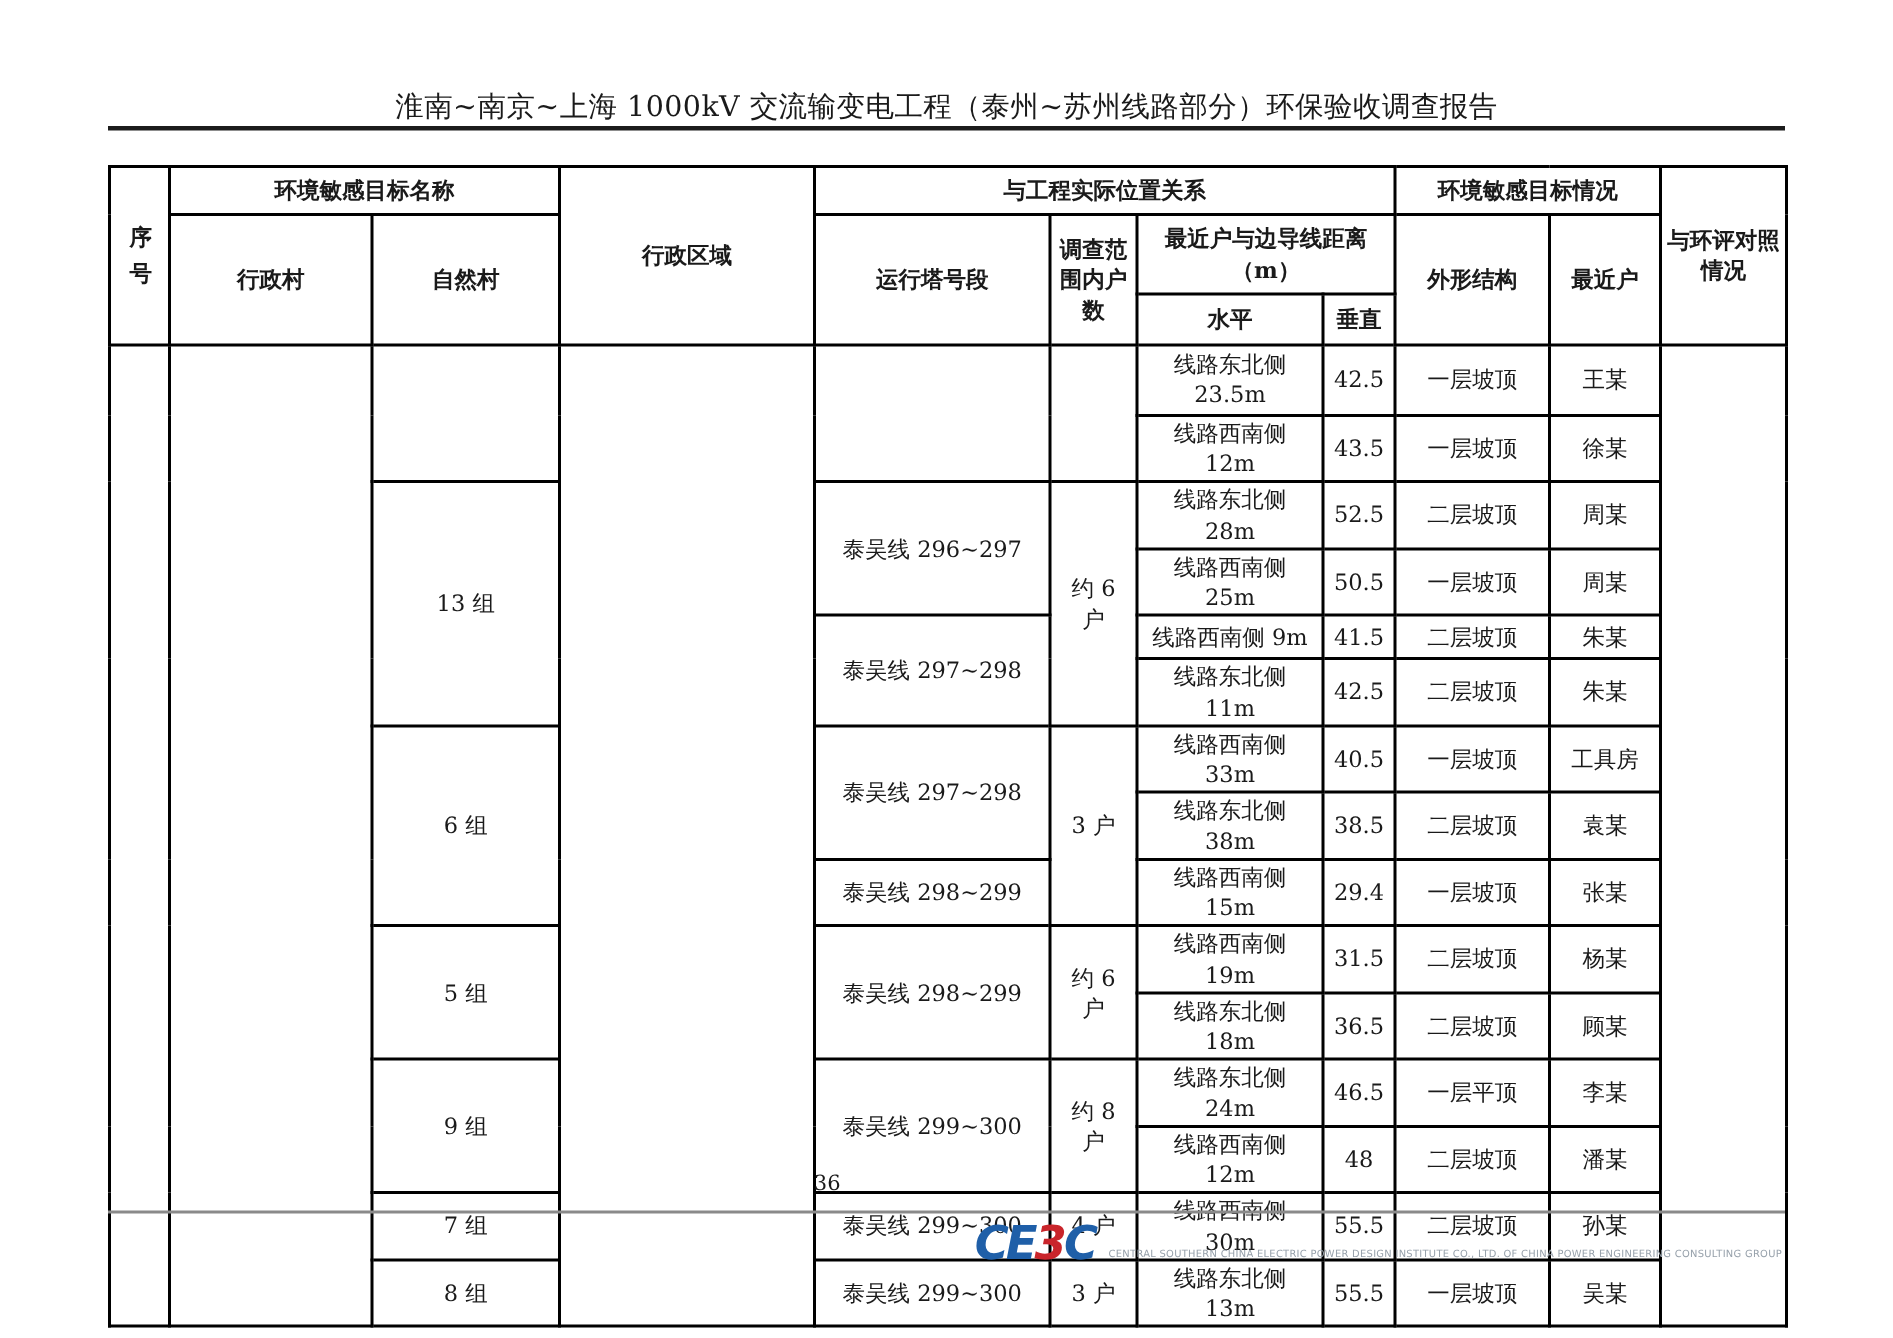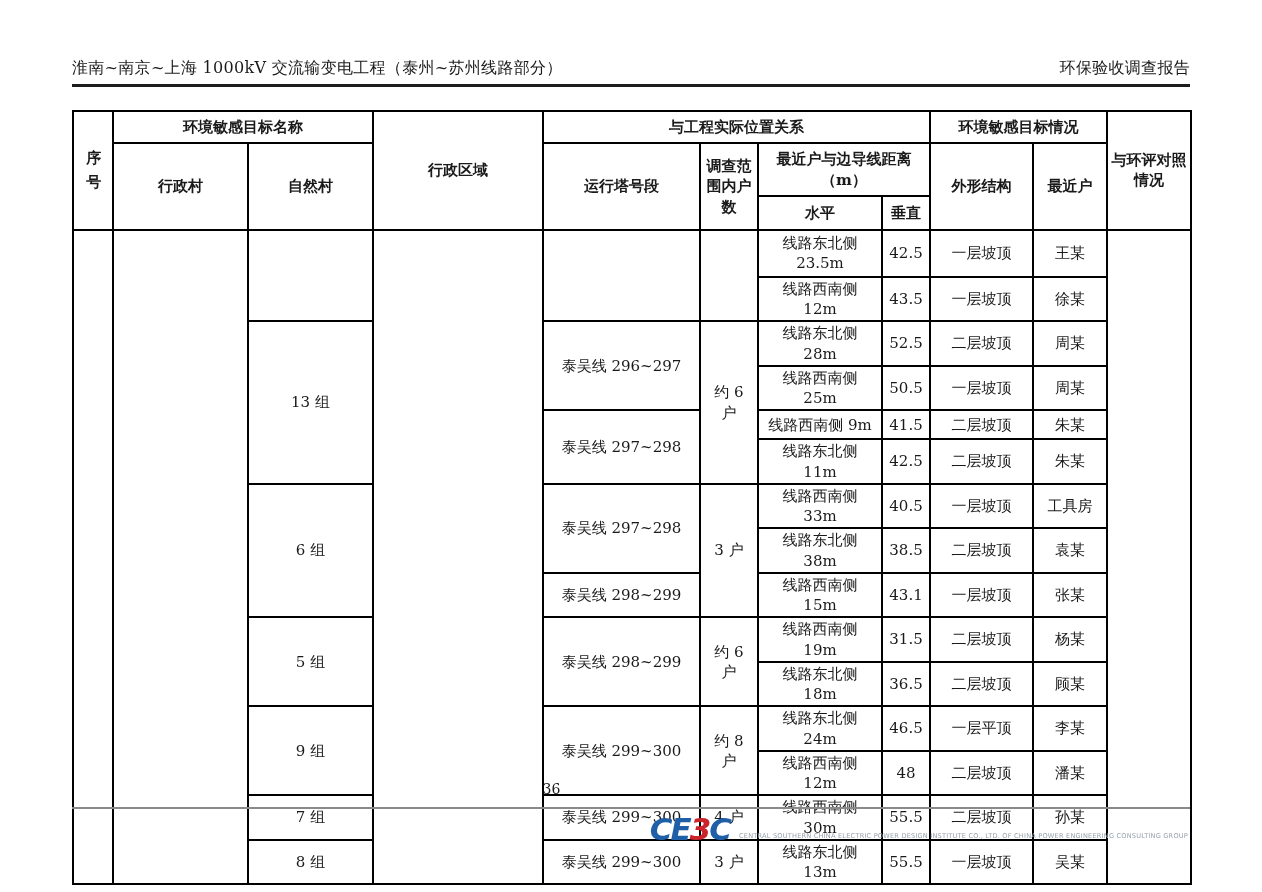--- a/index.html
+++ b/index.html
@@ -1,20 +1,20 @@
 <!DOCTYPE html>
 <html><head>
 <meta charset="utf-8">
 <style>
   html,body{margin:0;padding:0;background:#fff;}
   .page{position:relative;width:1262px;height:892px;background:#ffffff;overflow:hidden;
         font-family:"DejaVu Serif","Liberation Serif",serif;color:#1a1a1a;}
   
   .doc-header{position:absolute;top:58px;left:72px;width:1118px;display:flex;
-              justify-content:space-between;font-size:16px;letter-spacing:.3px;}
+              justify-content:center;font-size:19px;letter-spacing:.3px;}
   .header-rule{position:absolute;top:84px;left:72px;width:1118px;height:3px;background:#1c1c1c;}
   
   table.report{position:absolute;top:110px;left:72px;width:1118px;border-collapse:collapse;
                table-layout:fixed;font-size:15px;}
   table.report th,table.report td{border:2px solid #000;text-align:center;vertical-align:middle;
                padding:1px 5px;line-height:1.35;overflow:hidden;}
   table.report th{font-weight:bold;padding:5px 2px;}
   thead tr.h1{height:26px;}
   thead tr.h2{height:52px;}
   thead tr.h3{height:34px;}
@@ -142,21 +142,21 @@
       </tr>
       <tr>
         <td>线路东北侧 38m</td>
         <td>38.5</td>
         <td>二层坡顶</td>
         <td>袁某</td>
       </tr>
       <tr>
         <td>泰吴线 298~299</td>
         <td>线路西南侧 15m</td>
-        <td>43.1</td>
+        <td>29.4</td>
         <td>一层坡顶</td>
         <td>张某</td>
       </tr>
       <tr>
         <td rowspan="2">5 组</td>
         <td rowspan="2">泰吴线 298~299</td>
         <td rowspan="2">约 6 户</td>
         <td>线路西南侧 19m</td>
         <td>31.5</td>
         <td>二层坡顶</td>

